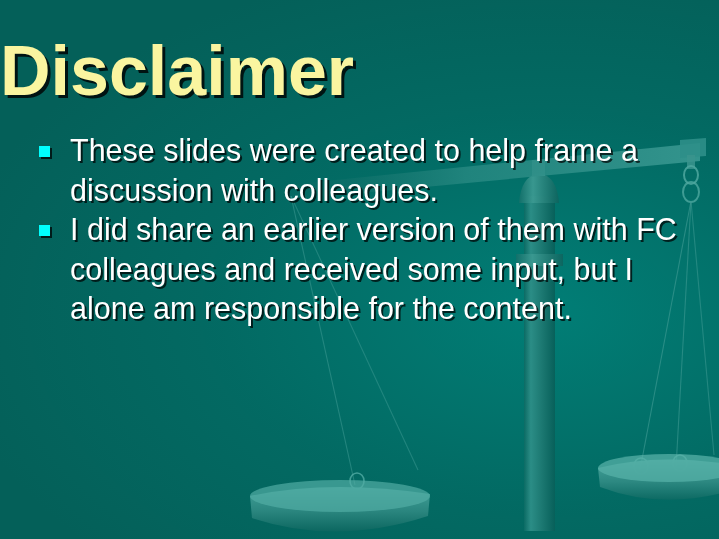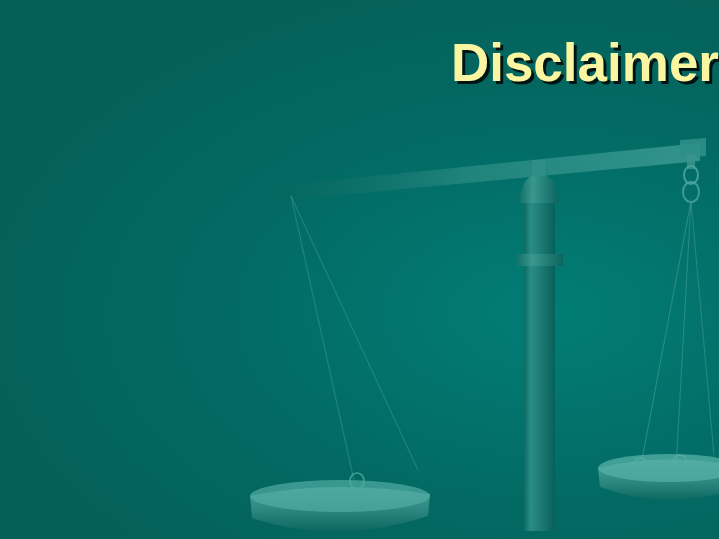--- a/index.html
+++ b/index.html
@@ -44,22 +44,22 @@
     width: 719px;
     height: 539px;
   }
 
   
   .title {
     position: absolute;
     left: 0;
     top: 36px;
     width: 719px;
-    text-align: right;
-    font-size: 53px;
+    text-align: left;
+    font-size: 70px;
     font-weight: bold;
     line-height: 1.0;
     color: #FAF5A0;
     text-shadow: 3px 3px 0 rgba(0,0,0,0.80);
     letter-spacing: 0px;
     white-space: nowrap;
   }
 
   
   .body {
@@ -179,17 +179,25 @@
         <path d="M 250 496 Q 330 479 430 494 L 428 516 Q 336 546 252 518 Z" fill="url(#panGradL)" opacity="0.95"></path>
         <ellipse cx="340" cy="496" rx="90" ry="16" fill="#51ada4" opacity="0.7"></ellipse>
       </g>
     </svg>
   </div>
 
   <div class="title">Disclaimer</div>
 
   <div class="body">
 
-
-
+    <div class="bullet-row">
+      <span class="bullet-marker"></span>
+      <span class="bullet-text">These slides were created to help frame a discussion with colleagues.</span>
+    </div>
+
+
+    <div class="bullet-row">
+      <span class="bullet-marker"></span>
+      <span class="bullet-text">I did share an earlier version of them with FC colleagues and received some input, but I alone am responsible for the content.</span>
+    </div>
 
   </div>
 </div>
 
 </body></html>

